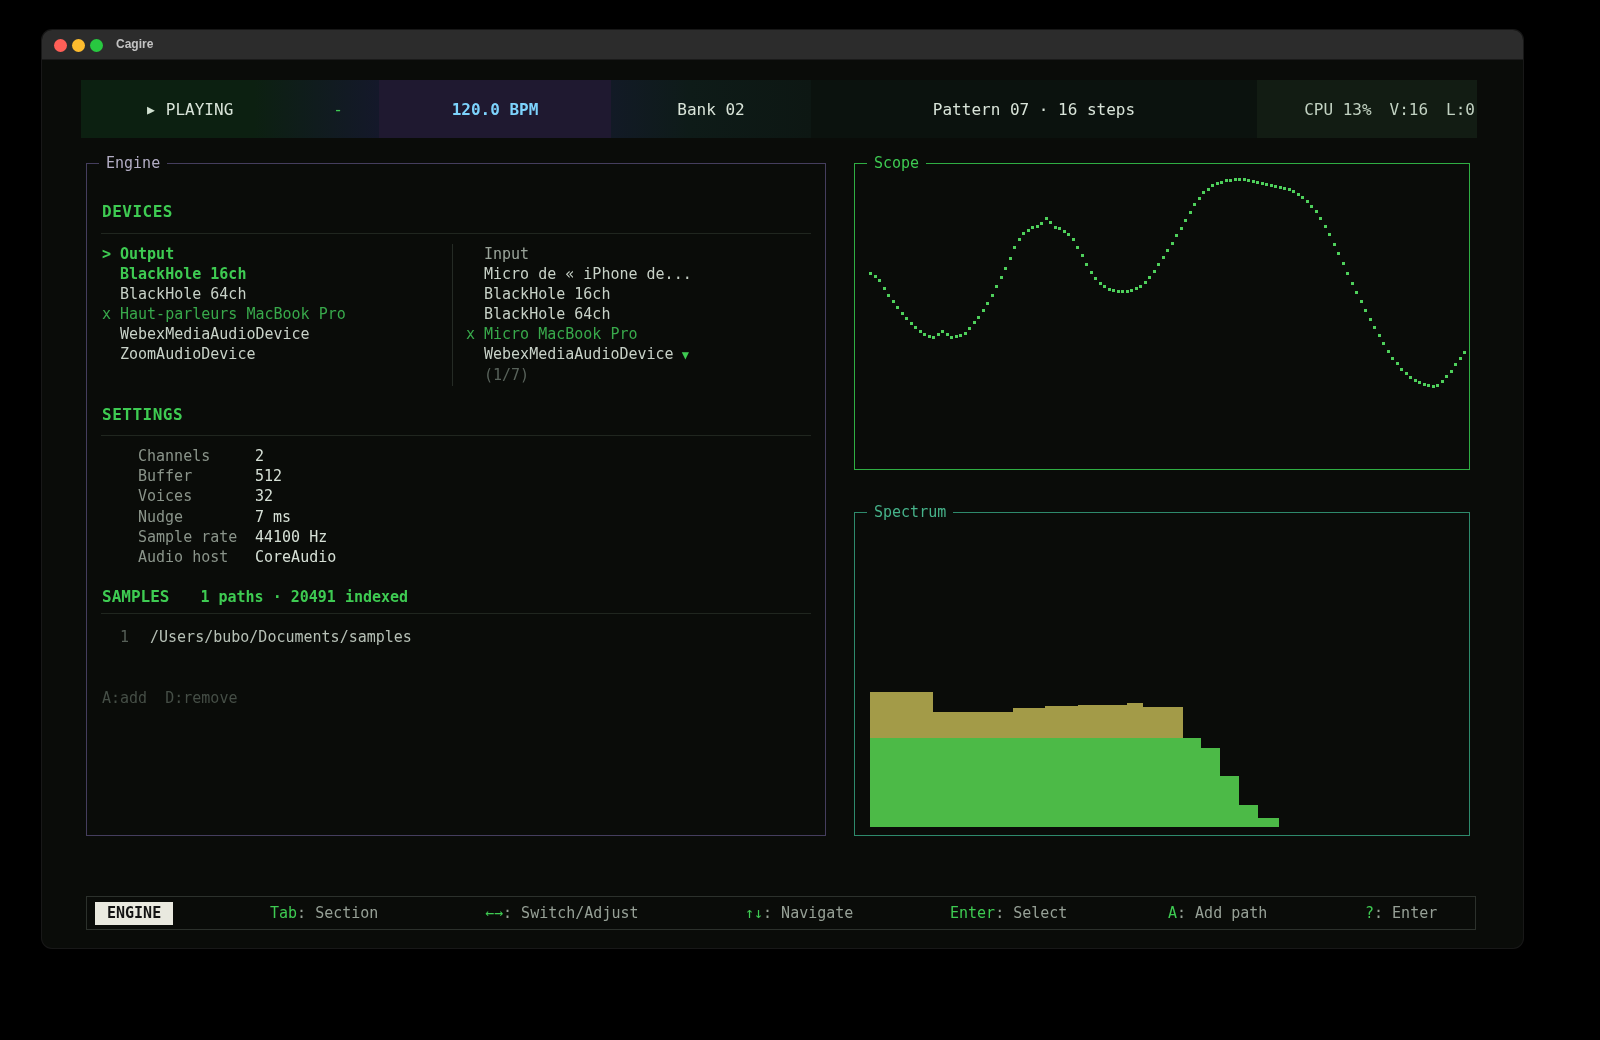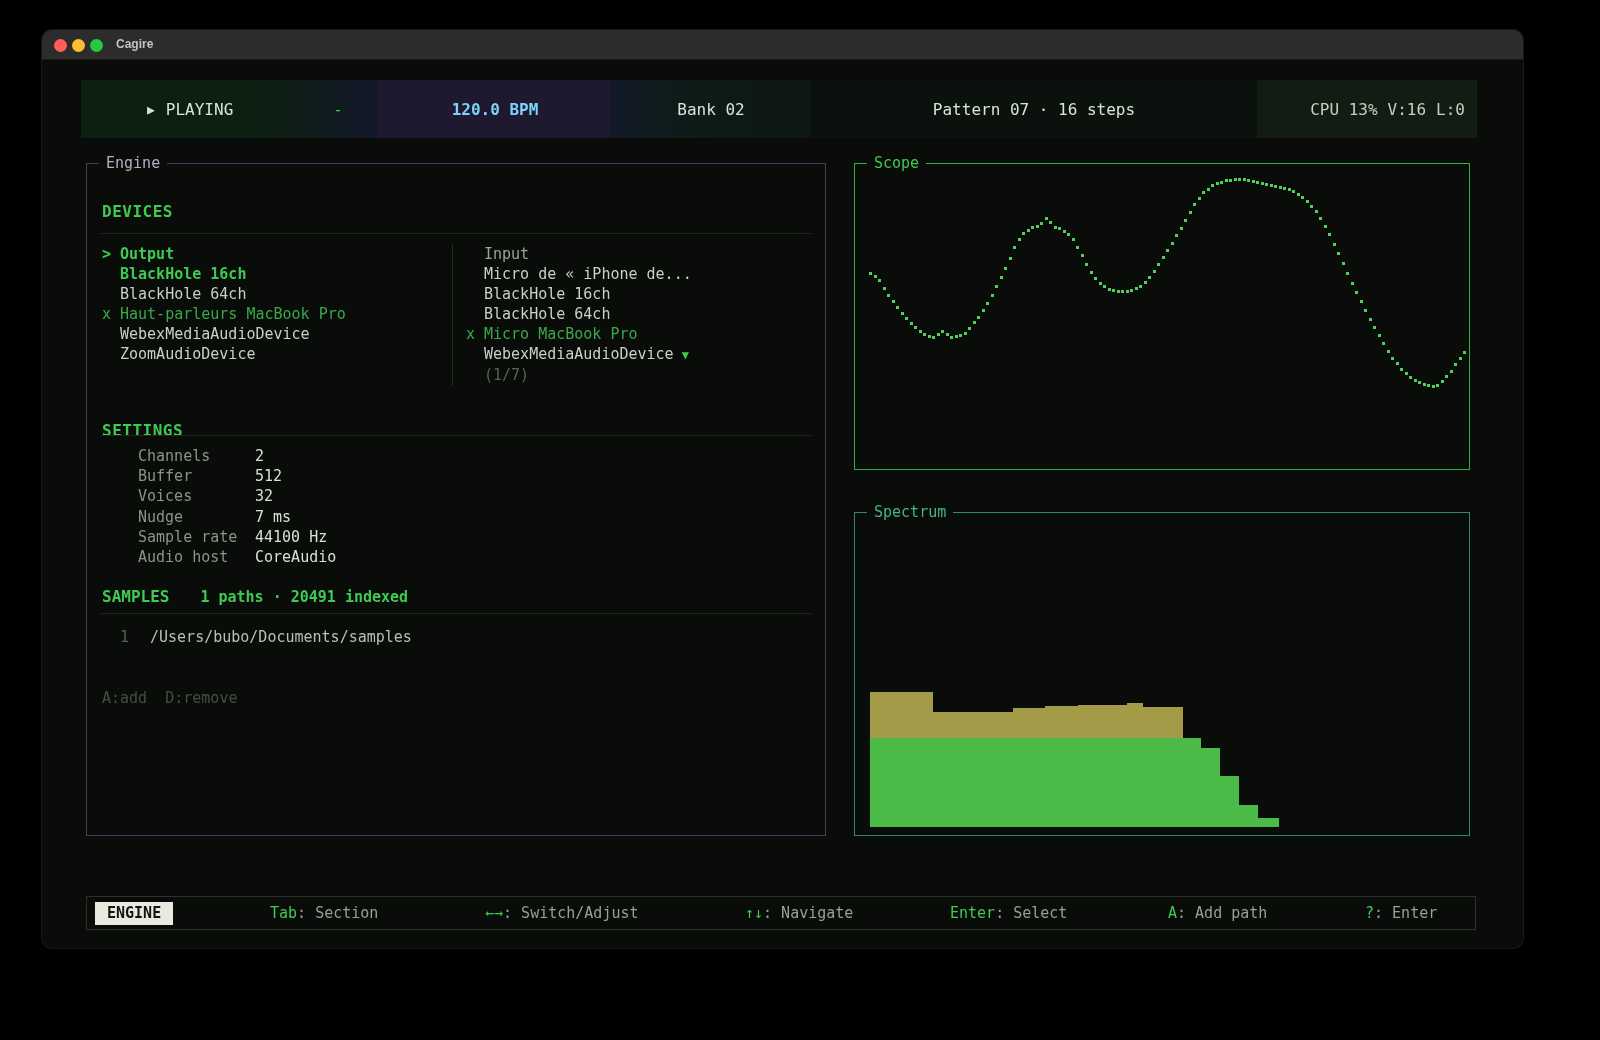--- a/index.html
+++ b/index.html
@@ -15,21 +15,21 @@
   
   .topbar{position:absolute;left:39px;top:50px;width:1396px;height:58px;display:flex;font-size:16px;color:#d9e4d9;}
   .tb-seg{position:relative;height:100%;display:flex;align-items:center;justify-content:center;}
   .seg-playing{width:298px;background:linear-gradient(90deg,#0c2011 0%,#0c2011 58%,#14182a 100%);justify-content:flex-start;padding-left:66px;}
   .play-ic{font-size:13px;margin-right:11px;color:#d2e2d2;}
   .dash{position:absolute;right:36px;color:#3ecb52;}
   .seg-bpm{width:232px;background:#1f1930;}
   .seg-bpm span{font-weight:700;color:#7dd3fc;}
   .seg-bank{width:200px;background:linear-gradient(90deg,#121a26 0%,#0e1b18 40%,#0d1713 100%);}
   .seg-pattern{width:446px;background:#0b120e;}
-  .seg-cpu{width:220px;background:#121c13;justify-content:flex-end;padding-right:12px;gap:10px;color:#c2d2c2;}
+  .seg-cpu{width:220px;background:#121c13;justify-content:flex-end;padding-right:2px;gap:18px;color:#c2d2c2;}
 
   
   .panel{position:absolute;background:transparent;}
   .panel-label{position:absolute;top:-10px;left:12px;background:#0a0c09;padding:0 7px;font-size:15px;}
   .engine-panel{left:44px;top:133px;width:740px;height:673px;border:1px solid #453e5e;}
   .engine-panel .panel-label{color:#b3aec5;}
   .scope-panel{left:812px;top:133px;width:616px;height:307px;border:1px solid #2fae43;}
   .scope-panel .panel-label{color:#3ecb52;}
   .spectrum-panel{left:812px;top:482px;width:616px;height:324px;border:1px solid #2e8a6c;}
   .spectrum-panel .panel-label{color:#46b38a;}
@@ -120,21 +120,21 @@
     <div class="dev-col in-col">
       <div class="dev-row header"><span class="pfx"></span><span class="lbl">Input</span></div>
       <div class="dev-row"><span class="pfx"></span><span class="lbl">Micro de « iPhone de...</span></div>
       <div class="dev-row"><span class="pfx"></span><span class="lbl">BlackHole 16ch</span></div>
       <div class="dev-row"><span class="pfx"></span><span class="lbl">BlackHole 64ch</span></div>
       <div class="dev-row active"><span class="pfx">x</span><span class="lbl">Micro MacBook Pro</span></div>
       <div class="dev-row"><span class="pfx"></span><span class="lbl">WebexMediaAudioDevice</span><span class="sfx">▼</span></div>
       <div class="dev-row pager"><span class="pfx"></span><span class="lbl">(1/7)</span></div>
     </div>
 
-    <div class="sec-head" style="top:241px;margin-top:16px;">SETTINGS</div>
+    <div class="sec-head" style="top:241px;">SETTINGS</div>
     <div class="hr" style="top:271px;"></div>
 
     <div class="set-rows">
       <div class="set-row"><span class="set-label">Channels</span><span class="set-value">2</span></div>
       <div class="set-row"><span class="set-label">Buffer</span><span class="set-value">512</span></div>
       <div class="set-row"><span class="set-label">Voices</span><span class="set-value">32</span></div>
       <div class="set-row"><span class="set-label">Nudge</span><span class="set-value">7 ms</span></div>
       <div class="set-row"><span class="set-label">Sample rate</span><span class="set-value">44100 Hz</span></div>
       <div class="set-row"><span class="set-label">Audio host</span><span class="set-value">CoreAudio</span></div>
     </div>

